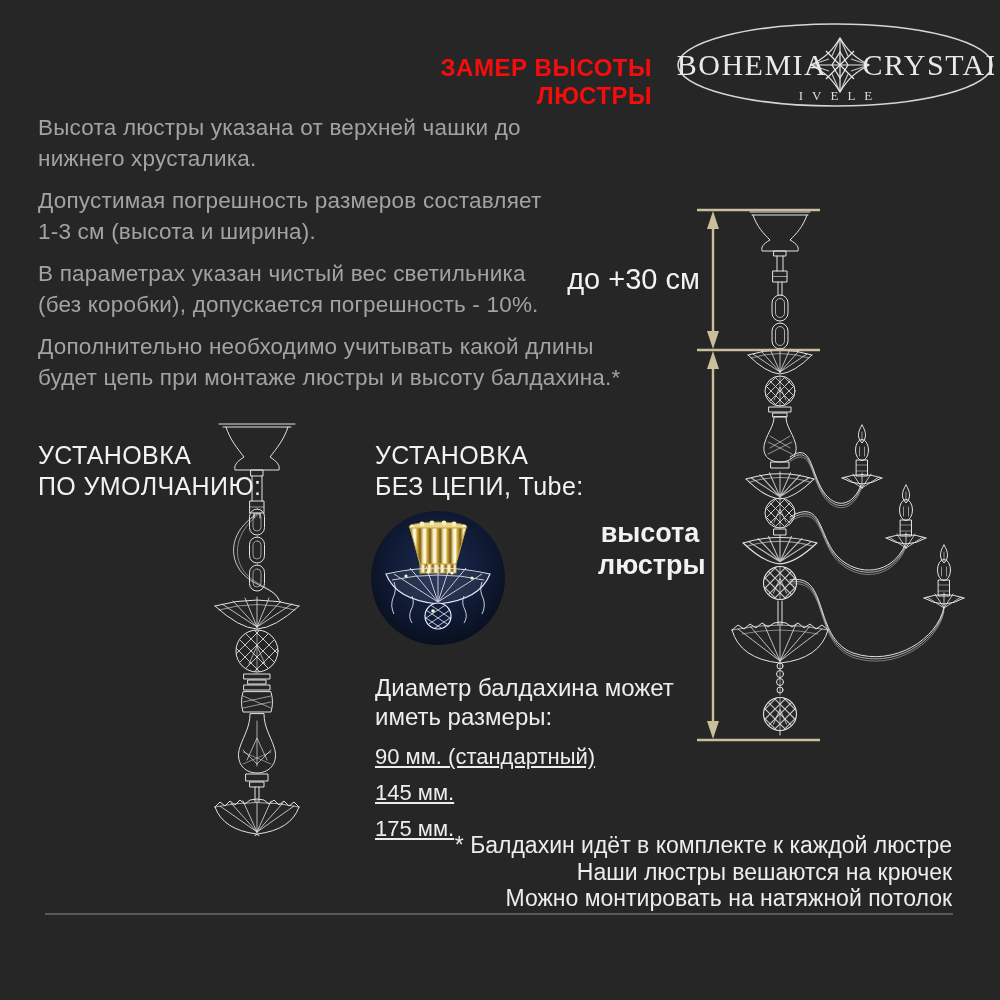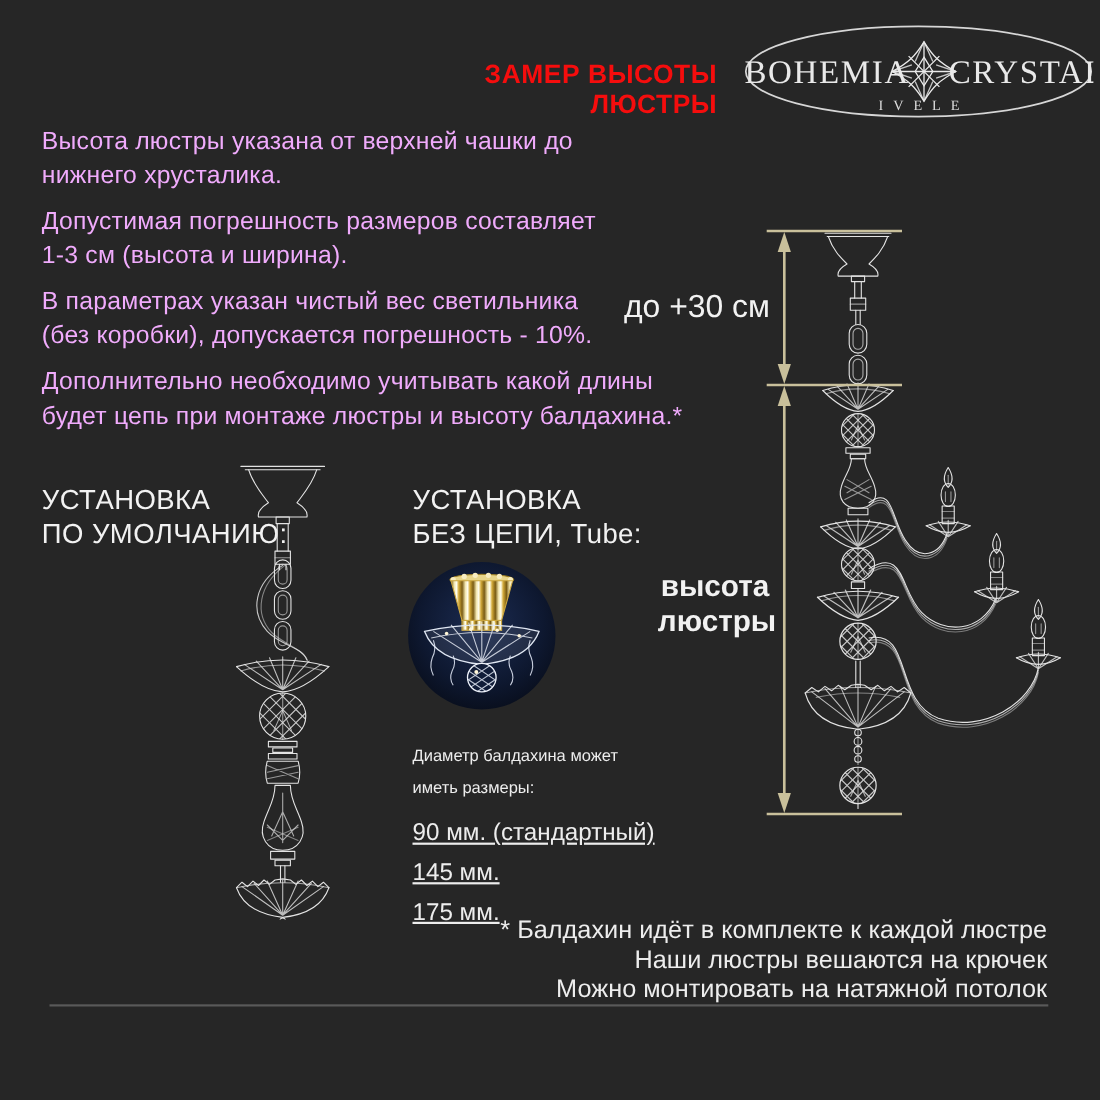--- a/index.html
+++ b/index.html
@@ -3,27 +3,27 @@
 <meta charset="utf-8">
 <style>
   html,body{margin:0;padding:0;background:#1a1a1a;}
   .canvas{position:relative;width:1000px;height:1000px;background:#262626;
           font-family:"Liberation Sans",sans-serif;color:#ededed;overflow:hidden;}
   .abs{position:absolute;}
   .page-title{left:362px;top:54px;width:290px;text-align:right;
               font-size:24px;font-weight:bold;letter-spacing:.5px;color:#f50d0d;}
   .paras{left:38px;top:112px;width:600px;}
   .para{white-space:pre-line;font-size:22.5px;line-height:31px;margin:0 0 11px 0;
-        letter-spacing:.2px;color:#f0abfc;}
+        letter-spacing:.2px;color:#a3a3a3;}
   .section-h{white-space:pre-line;font-size:25px;line-height:31px;letter-spacing:.4px;color:#f2f2f2;}
   .chain-label{left:555px;top:263px;width:145px;text-align:right;font-size:29px;color:#f2f2f2;}
   .height-label{left:598px;top:517px;width:104px;text-align:center;white-space:pre-line;
                 font-size:27px;line-height:32px;font-weight:bold;color:#f2f2f2;}
   .canopy-block{left:375px;top:673px;width:310px;}
-  .canopy-heading{white-space:pre-line;font-size:15px;line-height:29px;margin:0 0 8px 0;}
+  .canopy-heading{white-space:pre-line;font-size:24px;line-height:29px;margin:0 0 8px 0;}
   .canopy-size{font-size:22px;line-height:36px;text-decoration:underline;}
   .footnotes{right:48px;top:832px;width:640px;text-align:right;}
   .footnote{font-size:23px;line-height:26.5px;white-space:pre-line;text-align:right;}
   .divider{left:45px;top:913px;width:908px;height:2px;background:#595959;}
   svg{display:block;}
   .lineart{stroke:#e3e3e3;stroke-width:1;fill:none;stroke-linecap:round;stroke-linejoin:round;}
 </style>
 </head>
 <body>
 

